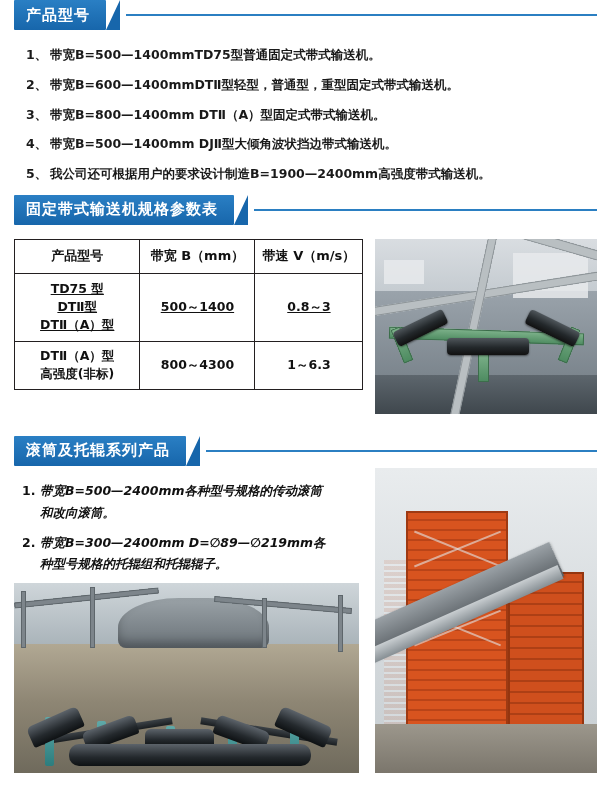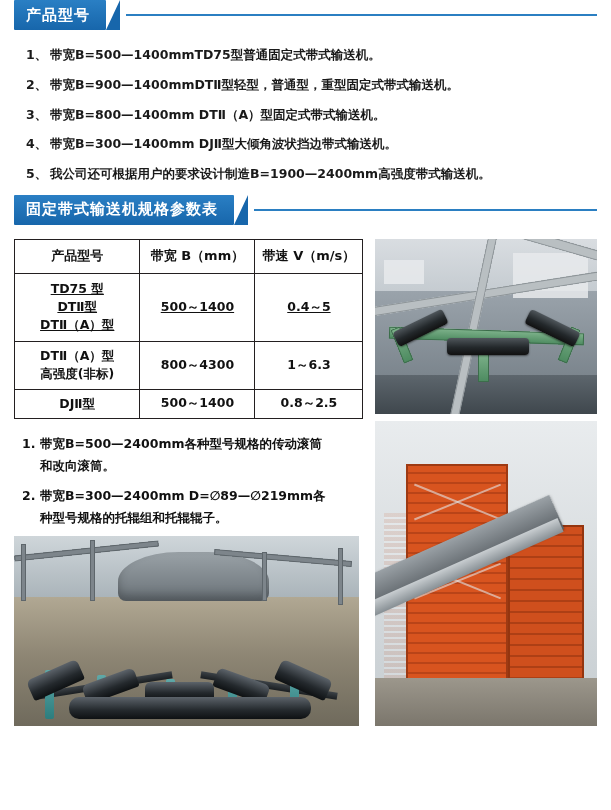--- a/index.html
+++ b/index.html
@@ -132,21 +132,21 @@
   .roller-item {
     display: flex;
     align-items: flex-start;
     font-size: 12.5px;
     color: #111;
     line-height: 1.75;
     margin-bottom: 8px;
     font-weight: bold;
   }
   .roller-num { width: 18px; flex: 0 0 18px; }
-  .roller-text { flex: 1; }
+  .roller-text { flex: 1; font-style: italic; }
 
   .bottom-photos {
     position: relative;
     margin-top: 8px;
     height: 210px;
   }
   .photo-belt {
     position: absolute;
     left: 14px;
     top: 0;
@@ -295,29 +295,29 @@
     <div class="banner-line"></div>
   </div>
 
   <div class="model-list">
     <div class="model-item">
       <span class="model-num">1、</span>
       <span class="model-text">带宽B=500—1400mmTD75型普通固定式带式输送机。</span>
     </div>
     <div class="model-item">
       <span class="model-num">2、</span>
-      <span class="model-text">带宽B=900—1400mmDTⅡ型轻型，普通型，重型固定式带式输送机。</span>
+      <span class="model-text">带宽B=600—1400mmDTⅡ型轻型，普通型，重型固定式带式输送机。</span>
     </div>
     <div class="model-item">
       <span class="model-num">3、</span>
       <span class="model-text">带宽B=800—1400mm DTⅡ（A）型固定式带式输送机。</span>
     </div>
     <div class="model-item">
       <span class="model-num">4、</span>
-      <span class="model-text">带宽B=300—1400mm DJⅡ型大倾角波状挡边带式输送机。</span>
+      <span class="model-text">带宽B=500—1400mm DJⅡ型大倾角波状挡边带式输送机。</span>
     </div>
     <div class="model-item">
       <span class="model-num">5、</span>
       <span class="model-text">我公司还可根据用户的要求设计制造B=1900—2400mm高强度带式输送机。</span>
     </div>
   </div>
 
   <div class="banner" style="margin-top:6px;">
     <div class="banner-bar">
       <span class="banner-title">固定带式输送机规格参数表</span>
@@ -333,36 +333,29 @@
         <th style="width:33%">带宽 B（mm）</th>
         <th style="width:31%">带速 V（m/s）</th>
       </tr>
       <tr class="row-tall">
         <td class="cell-left">
           <span class="cell-sub">TD75 型</span>
           <span class="cell-sub">DTⅡ型</span>
           <span class="cell-sub">DTⅡ（A）型</span>
         </td>
         <td>500～1400</td>
-        <td>0.4～5</td>
+        <td>0.8～3</td>
       </tr>
       <tr class="row-mid">
         <td class="cell-left">
           <span class="cell-sub">DTⅡ（A）型</span>
           <span class="cell-sub">高强度(非标)</span>
         </td>
         <td>800～4300</td>
         <td>1～6.3</td>
-      </tr>
-      <tr class="row-short">
-        <td class="cell-left">
-          <span class="cell-sub">DJⅡ型</span>
-        </td>
-        <td>500～1400</td>
-        <td>0.8～2.5</td>
       </tr>
     </tbody>
       </table>
 
     <div class="spec-photo">
       <div class="ph1">
         <div class="sky"></div>
         <div class="wall"></div>
         <div class="win w1"></div>
         <div class="win w2"></div>
@@ -376,20 +369,26 @@
           <div class="frame f3"></div>
           <div class="frame f4"></div>
           <div class="rol rL"></div>
           <div class="rol rC"></div>
           <div class="rol rR"></div>
         </div>
       </div>
     </div>
   </div>
 
+  <div class="banner" style="margin-top:22px;">
+    <div class="banner-bar">
+      <span class="banner-title">滚筒及托辊系列产品</span>
+    </div>
+    <div class="banner-line"></div>
+  </div>
 
   <div class="roller-list">
     <div class="roller-item">
       <span class="roller-num">1.</span>
       <span class="roller-text">带宽B=500—2400mm各种型号规格的传动滚筒和改向滚筒。</span>
     </div>
     <div class="roller-item">
       <span class="roller-num">2.</span>
       <span class="roller-text">带宽B=300—2400mm D=∅89—∅219mm各种型号规格的托辊组和托辊辊子。</span>
     </div>

